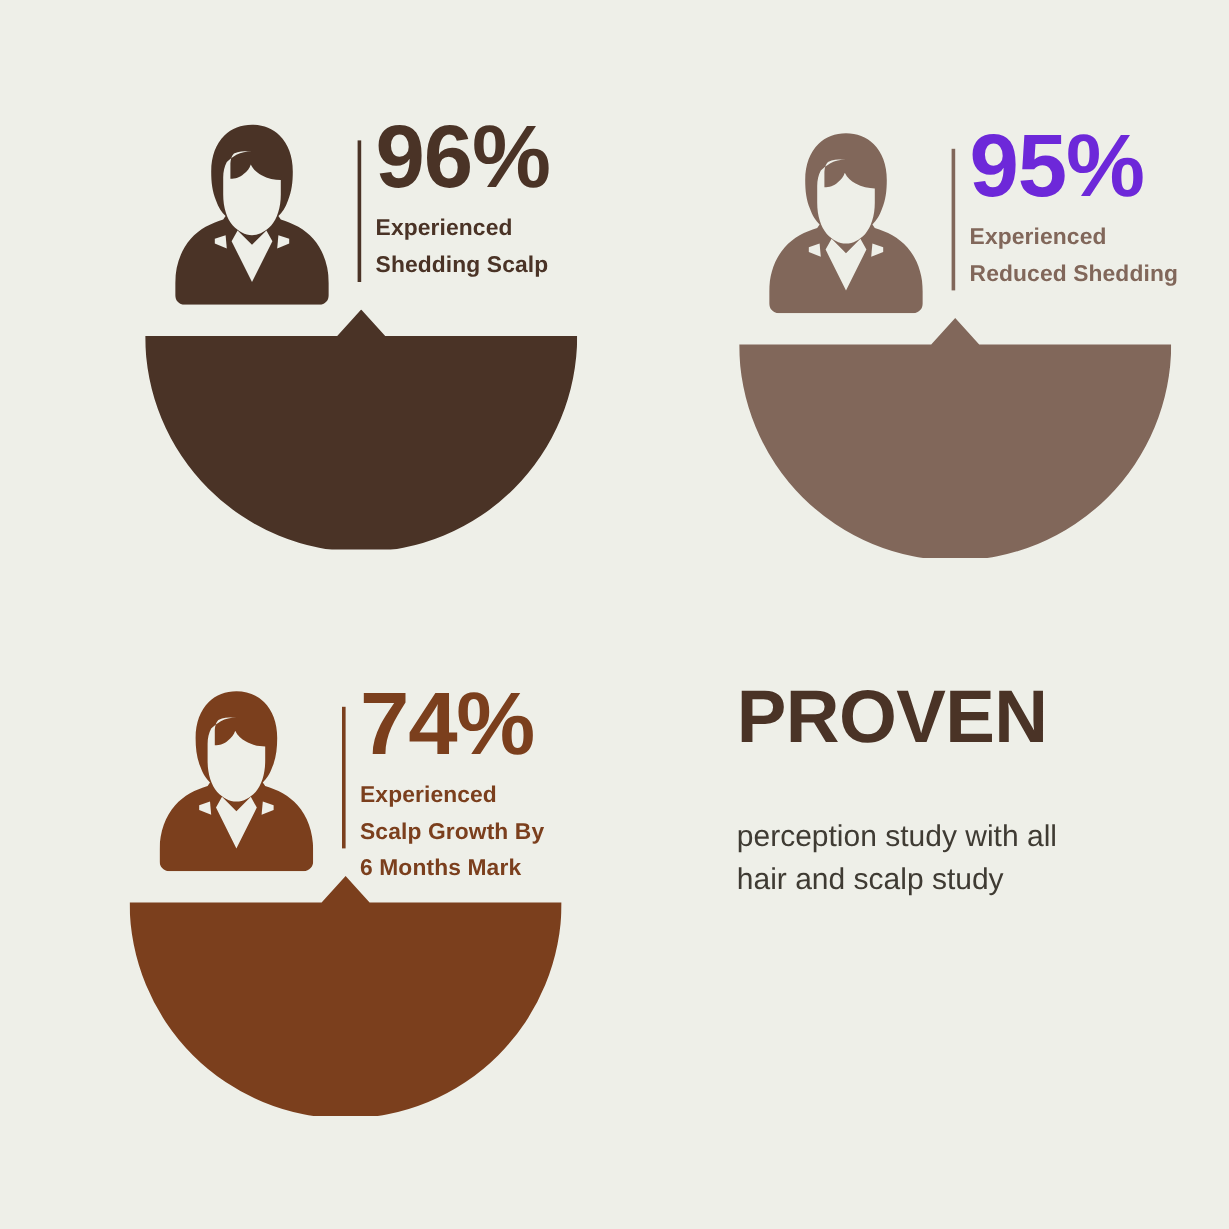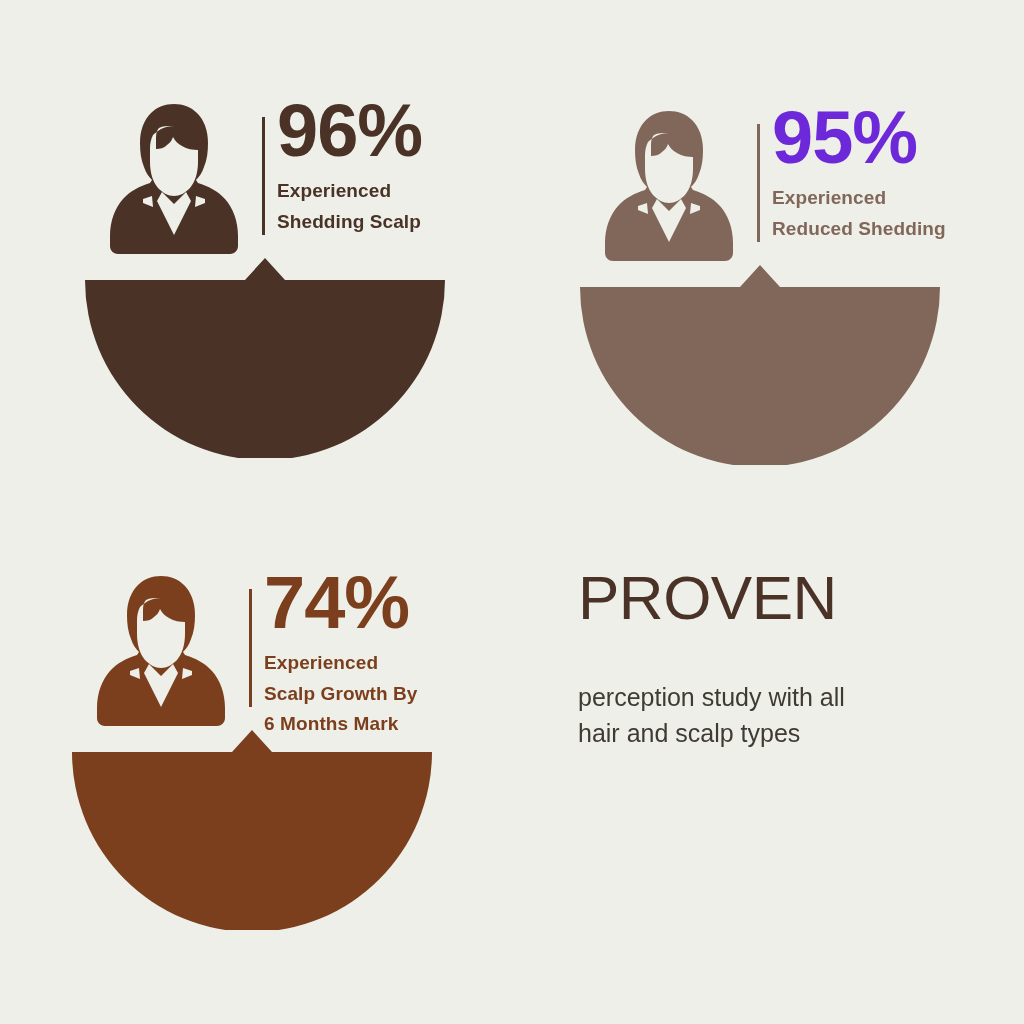--- a/index.html
+++ b/index.html
@@ -13,20 +13,21 @@
     font-family: "Liberation Sans", sans-serif;
     overflow: hidden;
     position: relative;
   }
 
   #canvas {
     position: absolute;
     inset: 0;
     width: 928px;
     height: 1024px;
+    margin-left: 36px;
   }
 
   
   .stat {
     position: absolute;
     width: 460px;
     height: 460px;
   }
   .stat-1 { left: 65px;  top: 90px;  }
   .stat-2 { left: 560px; top: 97px;  }
@@ -86,21 +87,21 @@
 
   
   .headline-block {
     position: absolute;
     left: 578px;
     top: 565px;
     width: 400px;
   }
   .headline {
     font-size: 62px;
-    font-weight: normal;
+    font-weight: bold;
     line-height: 66px;
     letter-spacing: -0.5px;
     color: #4a3326;
   }
   .headline div { white-space: nowrap; }
   .subtext {
     margin-top: 48px;
     font-size: 25px;
     line-height: 36px;
     color: #3f3b33;
@@ -218,17 +219,17 @@
       </svg>
     </div>
   </div>
 
   <div class="headline-block">
     <div class="headline" style="color: rgb(74, 51, 38);">
       <div>PROVEN</div>
     </div>
     <div class="subtext" style="color: rgb(63, 59, 51);">
       <div>perception study with all</div>
-      <div>hair and scalp types</div>
+      <div>hair and scalp study</div>
     </div>
   </div>
 
 </div>
 
 </body></html>

